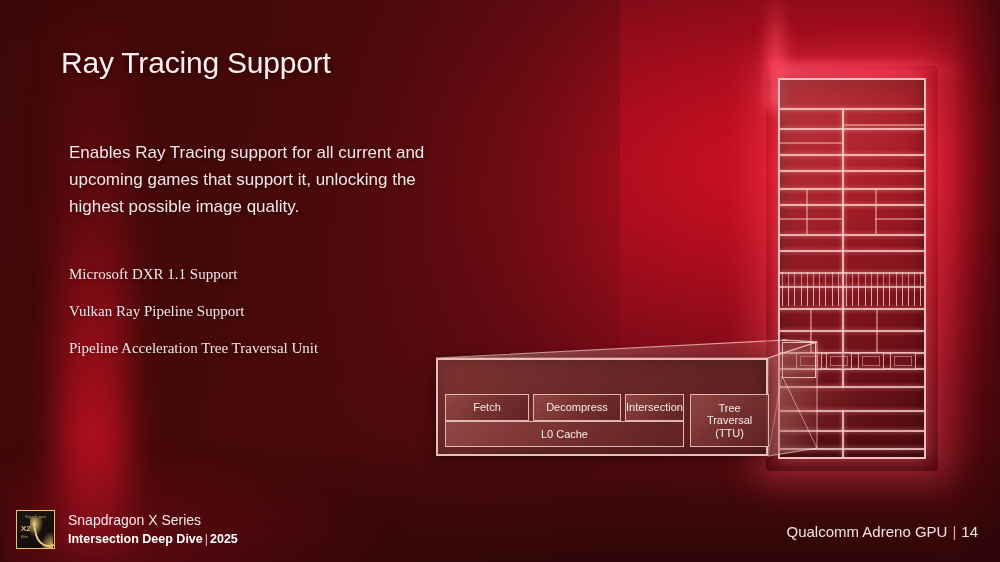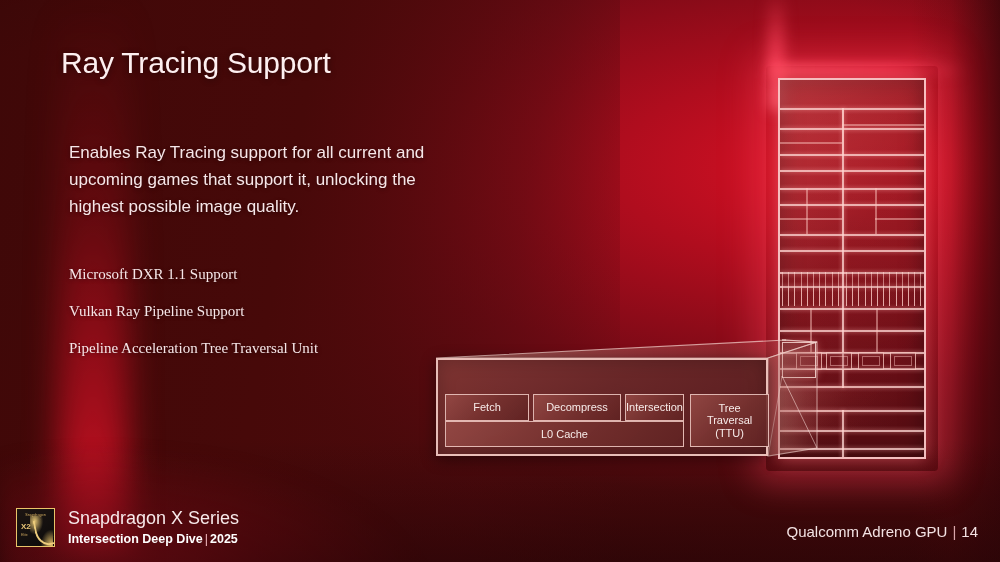--- a/index.html
+++ b/index.html
@@ -171,21 +171,21 @@
       radial-gradient(60% 70% at 20% 18%, rgba(240,206,120,0.95) 0%, rgba(240,206,120,0) 62%),
       radial-gradient(75% 85% at 92% 96%, rgba(236,198,108,0.95) 0%, rgba(236,198,108,0) 60%);
   }
   #logo .lg-mark::before {
     content:""; position:absolute; left:5px; top:3px; width:16px; height:25px;
     border-left:2.4px solid #edcc7c;
     border-bottom:2.4px solid #edcc7c;
     border-bottom-left-radius:13px 17px;
     transform:rotate(-11deg);
   }
-  #ft-line1 { font-size:18px; font-weight:400; color:#f7e9ea; line-height:1.42; }
+  #ft-line1 { font-size:14px; font-weight:400; color:#f7e9ea; line-height:1.42; }
   #ft-line2 { font-size:12.5px; font-weight:700; color:#fff; line-height:1.42; }
   #ft-line2 .sep { color:#f1b9bd; font-weight:400; padding:0 2px; }
   #footer-right {
     position:absolute; right:22px; bottom:22px;
     font-size:15px; font-weight:400; color:#f3e2e3;
   }
   #footer-right .sep { color:#d9a6aa; padding:0 5px; }
 </style>
 </head>
 <body>

